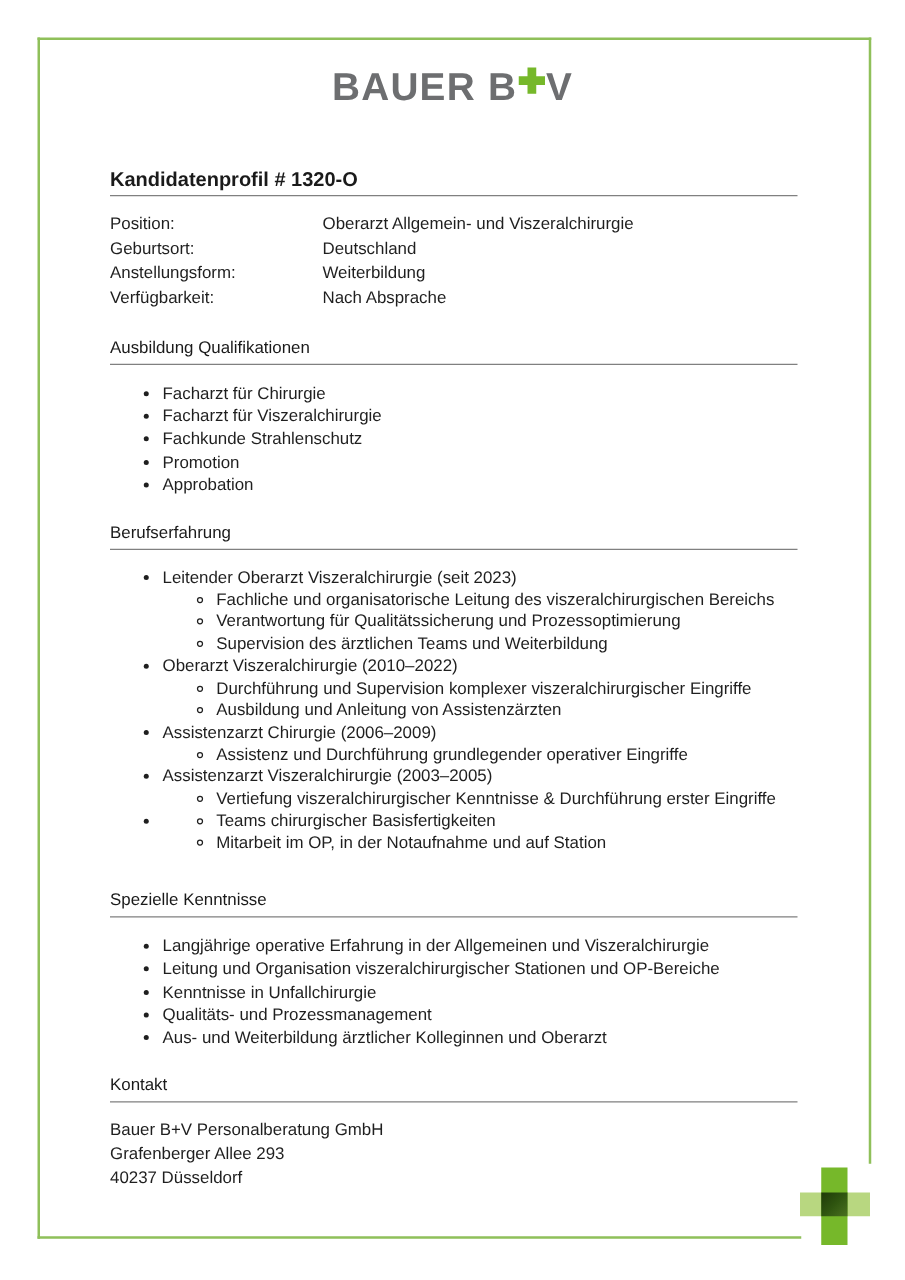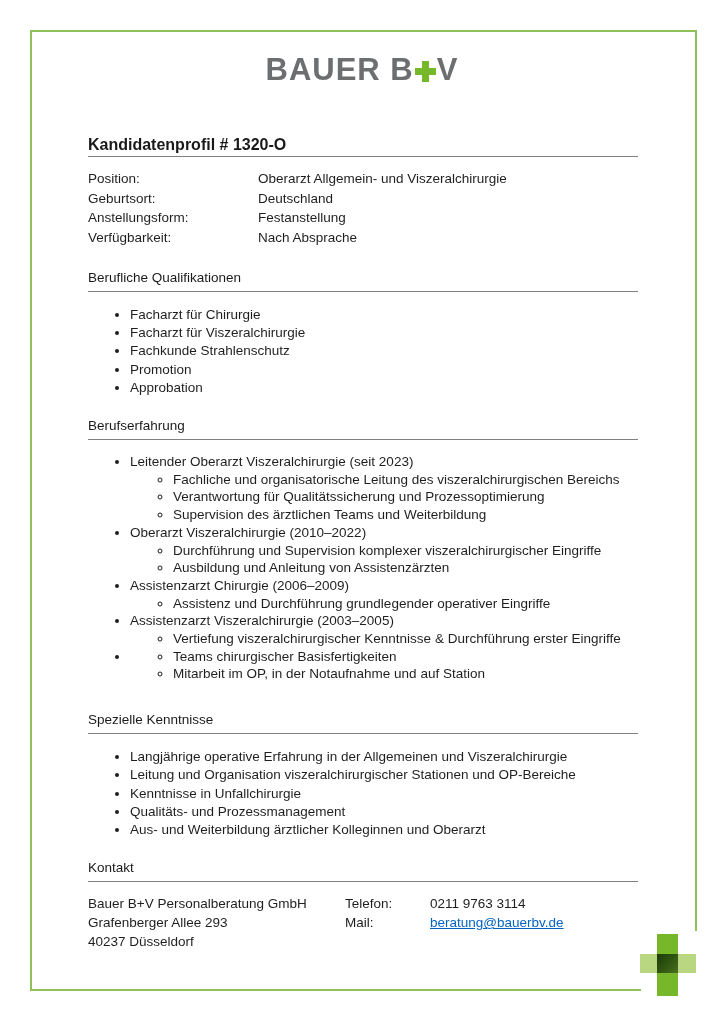--- a/index.html
+++ b/index.html
@@ -18,21 +18,21 @@
   .frame-right{left:695px;top:30px;width:2px;height:901px;}
   .frame-bottom{left:30px;top:989px;width:611px;height:2px;}
 
   
   .logo{
     position:absolute;left:0;top:52px;width:100%;
     text-align:center;
     font-weight:bold;font-size:31px;letter-spacing:1px;
     color:#6d6e70;
   }
-  .logo-inner{display:inline-flex;align-items:center;}
+  .logo-inner{display:inline-flex;}
   .logo-plus{display:inline-block;position:relative;width:21px;height:21px;margin:2px 1px 0 1px;}
   .logo-plus .bar-v{position:absolute;left:7px;top:0;width:7px;height:21px;background:#76b82a;}
   .logo-plus .bar-h{position:absolute;left:0;top:7px;width:21px;height:7px;background:#76b82a;}
 
   
   .content{position:absolute;left:88px;top:138px;width:550px;font-size:13.5px;}
   h1.doc-title{
     font-size:16px;font-weight:bold;margin:0;line-height:14px;
     padding-bottom:4px;border-bottom:1px solid #808080;color:#1a1a1a;
   }
@@ -101,30 +101,30 @@
       <div class="field-row">
         <div class="field-label">Position:</div>
         <div class="field-value">Oberarzt Allgemein- und Viszeralchirurgie</div>
       </div>
       <div class="field-row">
         <div class="field-label">Geburtsort:</div>
         <div class="field-value">Deutschland</div>
       </div>
       <div class="field-row">
         <div class="field-label">Anstellungsform:</div>
-        <div class="field-value">Festanstellung</div>
+        <div class="field-value">Weiterbildung</div>
       </div>
       <div class="field-row">
         <div class="field-label">Verfügbarkeit:</div>
         <div class="field-value">Nach Absprache</div>
       </div>
     </div>
 
     <div id="sec-qual">
-      <h2 class="sec-title">Berufliche Qualifikationen</h2>
+      <h2 class="sec-title">Ausbildung Qualifikationen</h2>
       <ul class="lvl1">
         <li>Facharzt für Chirurgie</li>
         <li>Facharzt für Viszeralchirurgie</li>
         <li>Fachkunde Strahlenschutz</li>
         <li>Promotion</li>
         <li>Approbation</li>
       </ul>
     </div>
 
     <div id="sec-exp">
@@ -178,30 +178,20 @@
     </div>
 
     <div id="sec-contact">
       <h2 class="sec-title">Kontakt</h2>
       <div class="contact-body">
         <div class="contact-address">
           <div>Bauer B+V Personalberatung GmbH</div>
           <div>Grafenberger Allee 293</div>
           <div>40237 Düsseldorf</div>
         </div>
-        <div class="contact-details">
-          <div class="contact-row">
-            <div class="contact-label">Telefon:</div>
-            <div>0211 9763 3114</div>
-          </div>
-          <div class="contact-row">
-            <div class="contact-label">Mail:</div>
-            <div><a href="#" class="mail-link">beratung@bauerbv.de</a></div>
-          </div>
-        </div>
       </div>
     </div>
 
   </div>
 
   <div class="cross">
     <span class="c-h"></span>
       <span class="c-v"></span>
       <span class="c-o"></span>
   </div>

